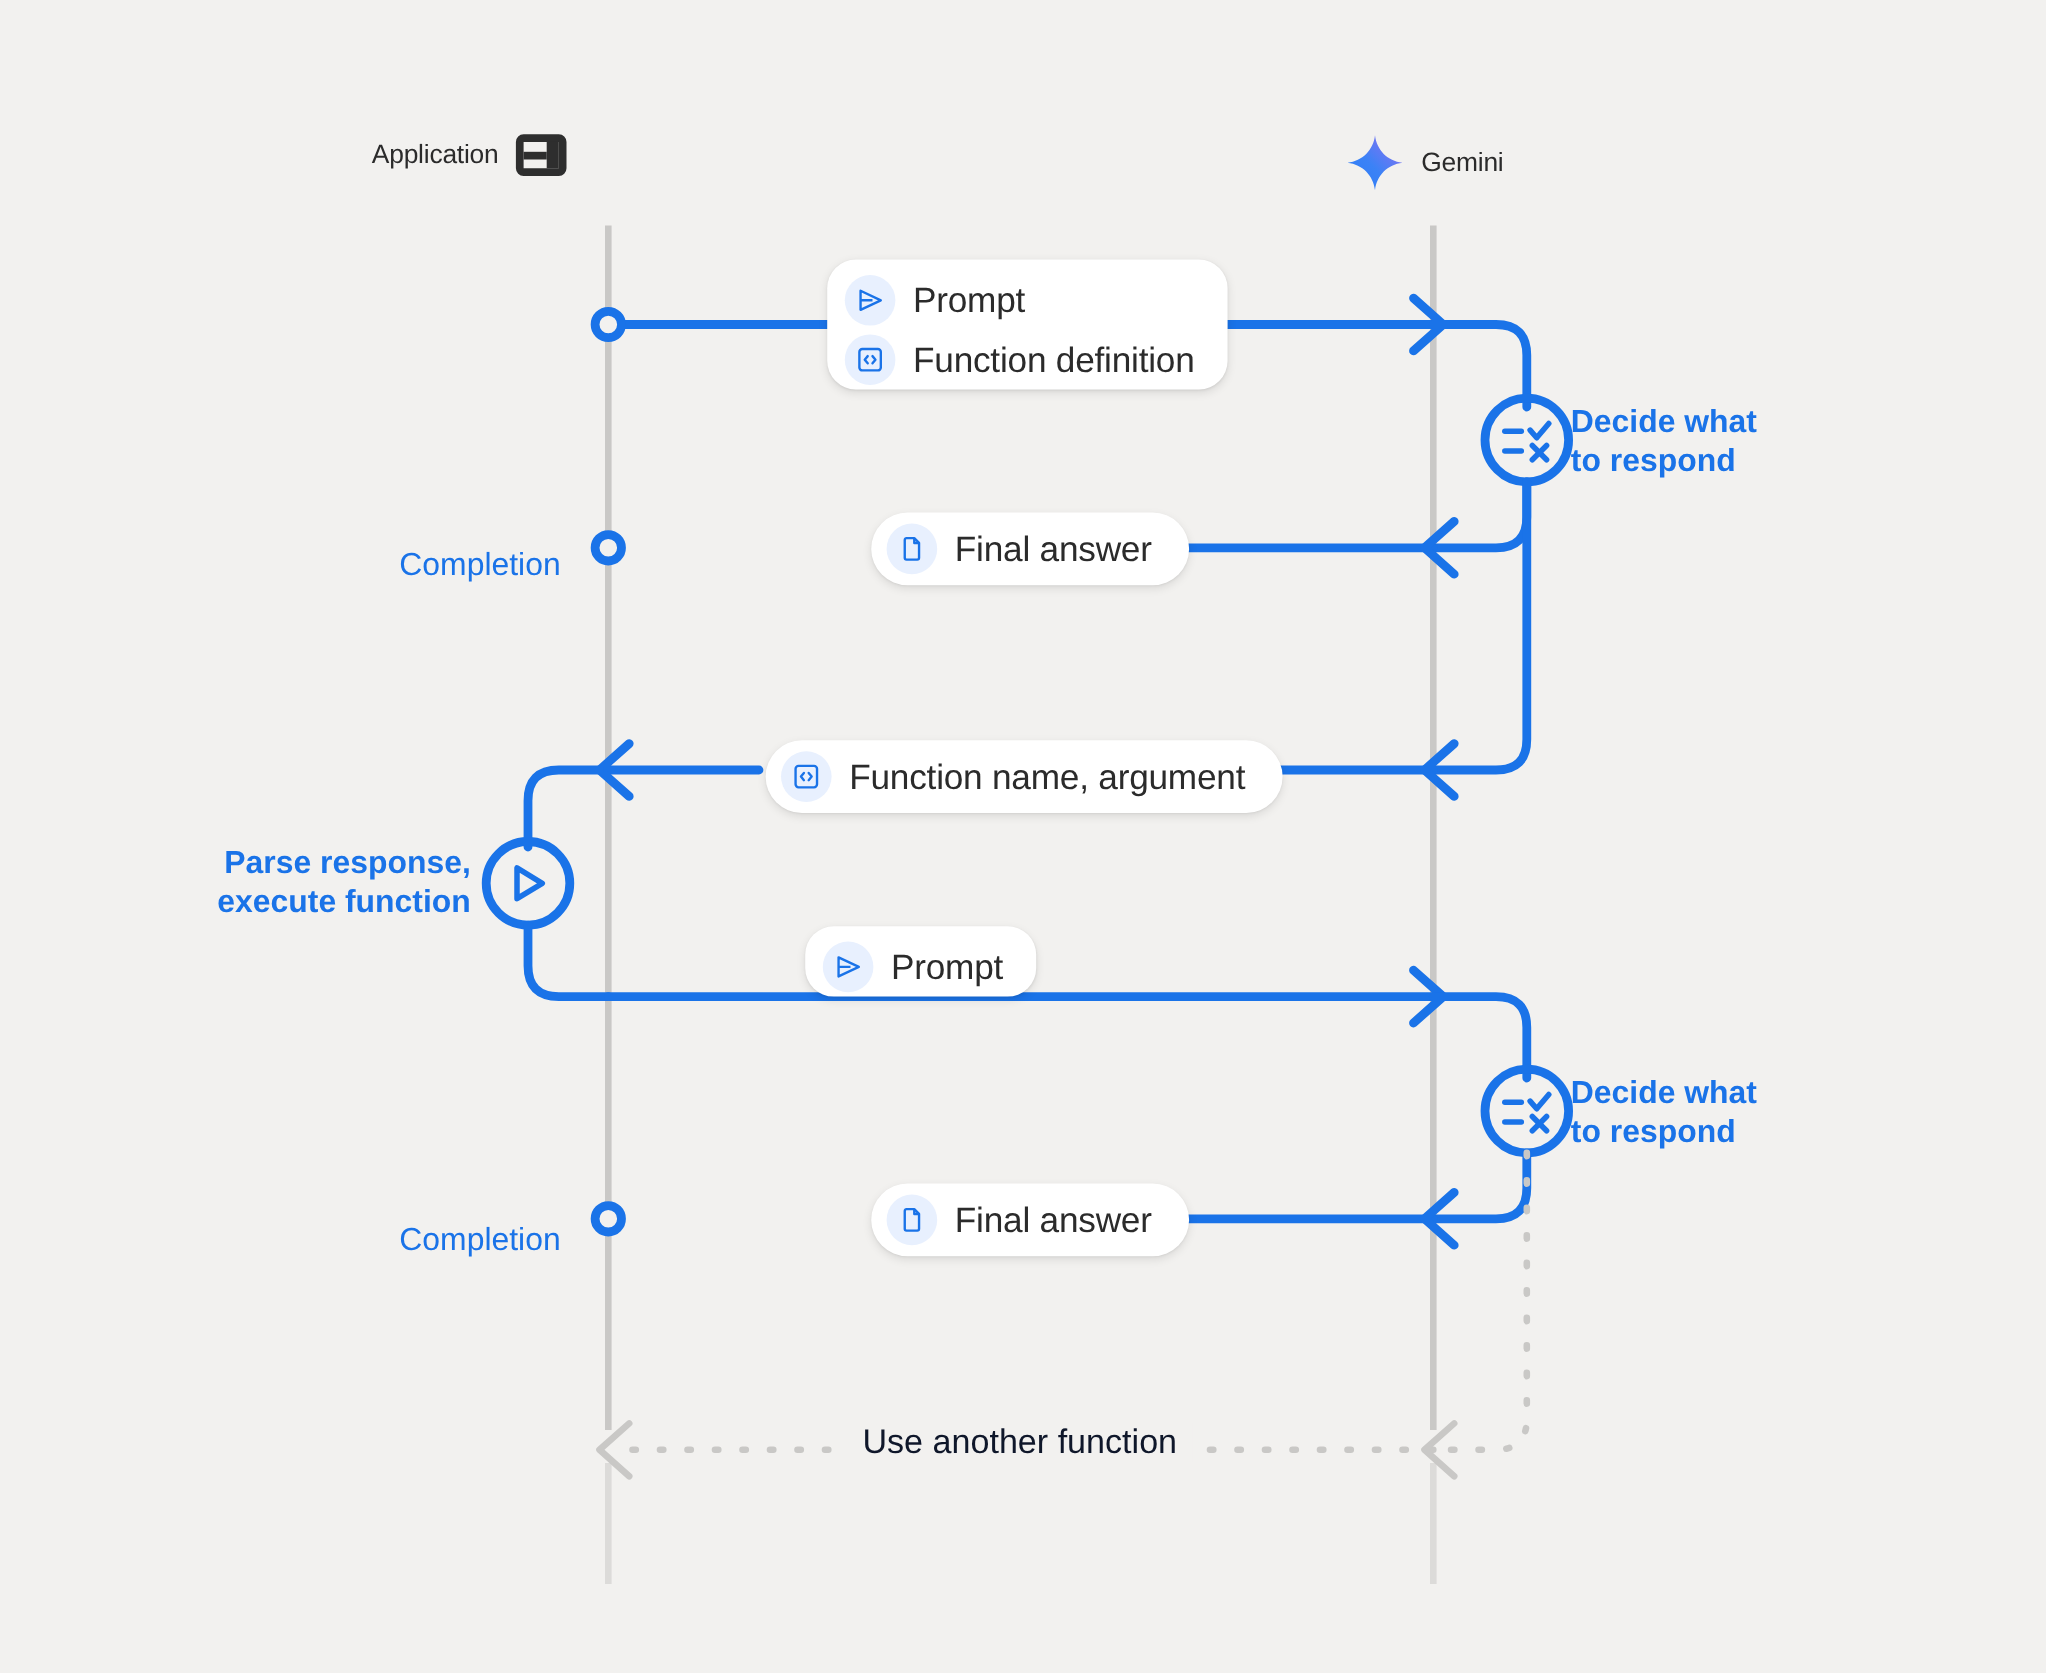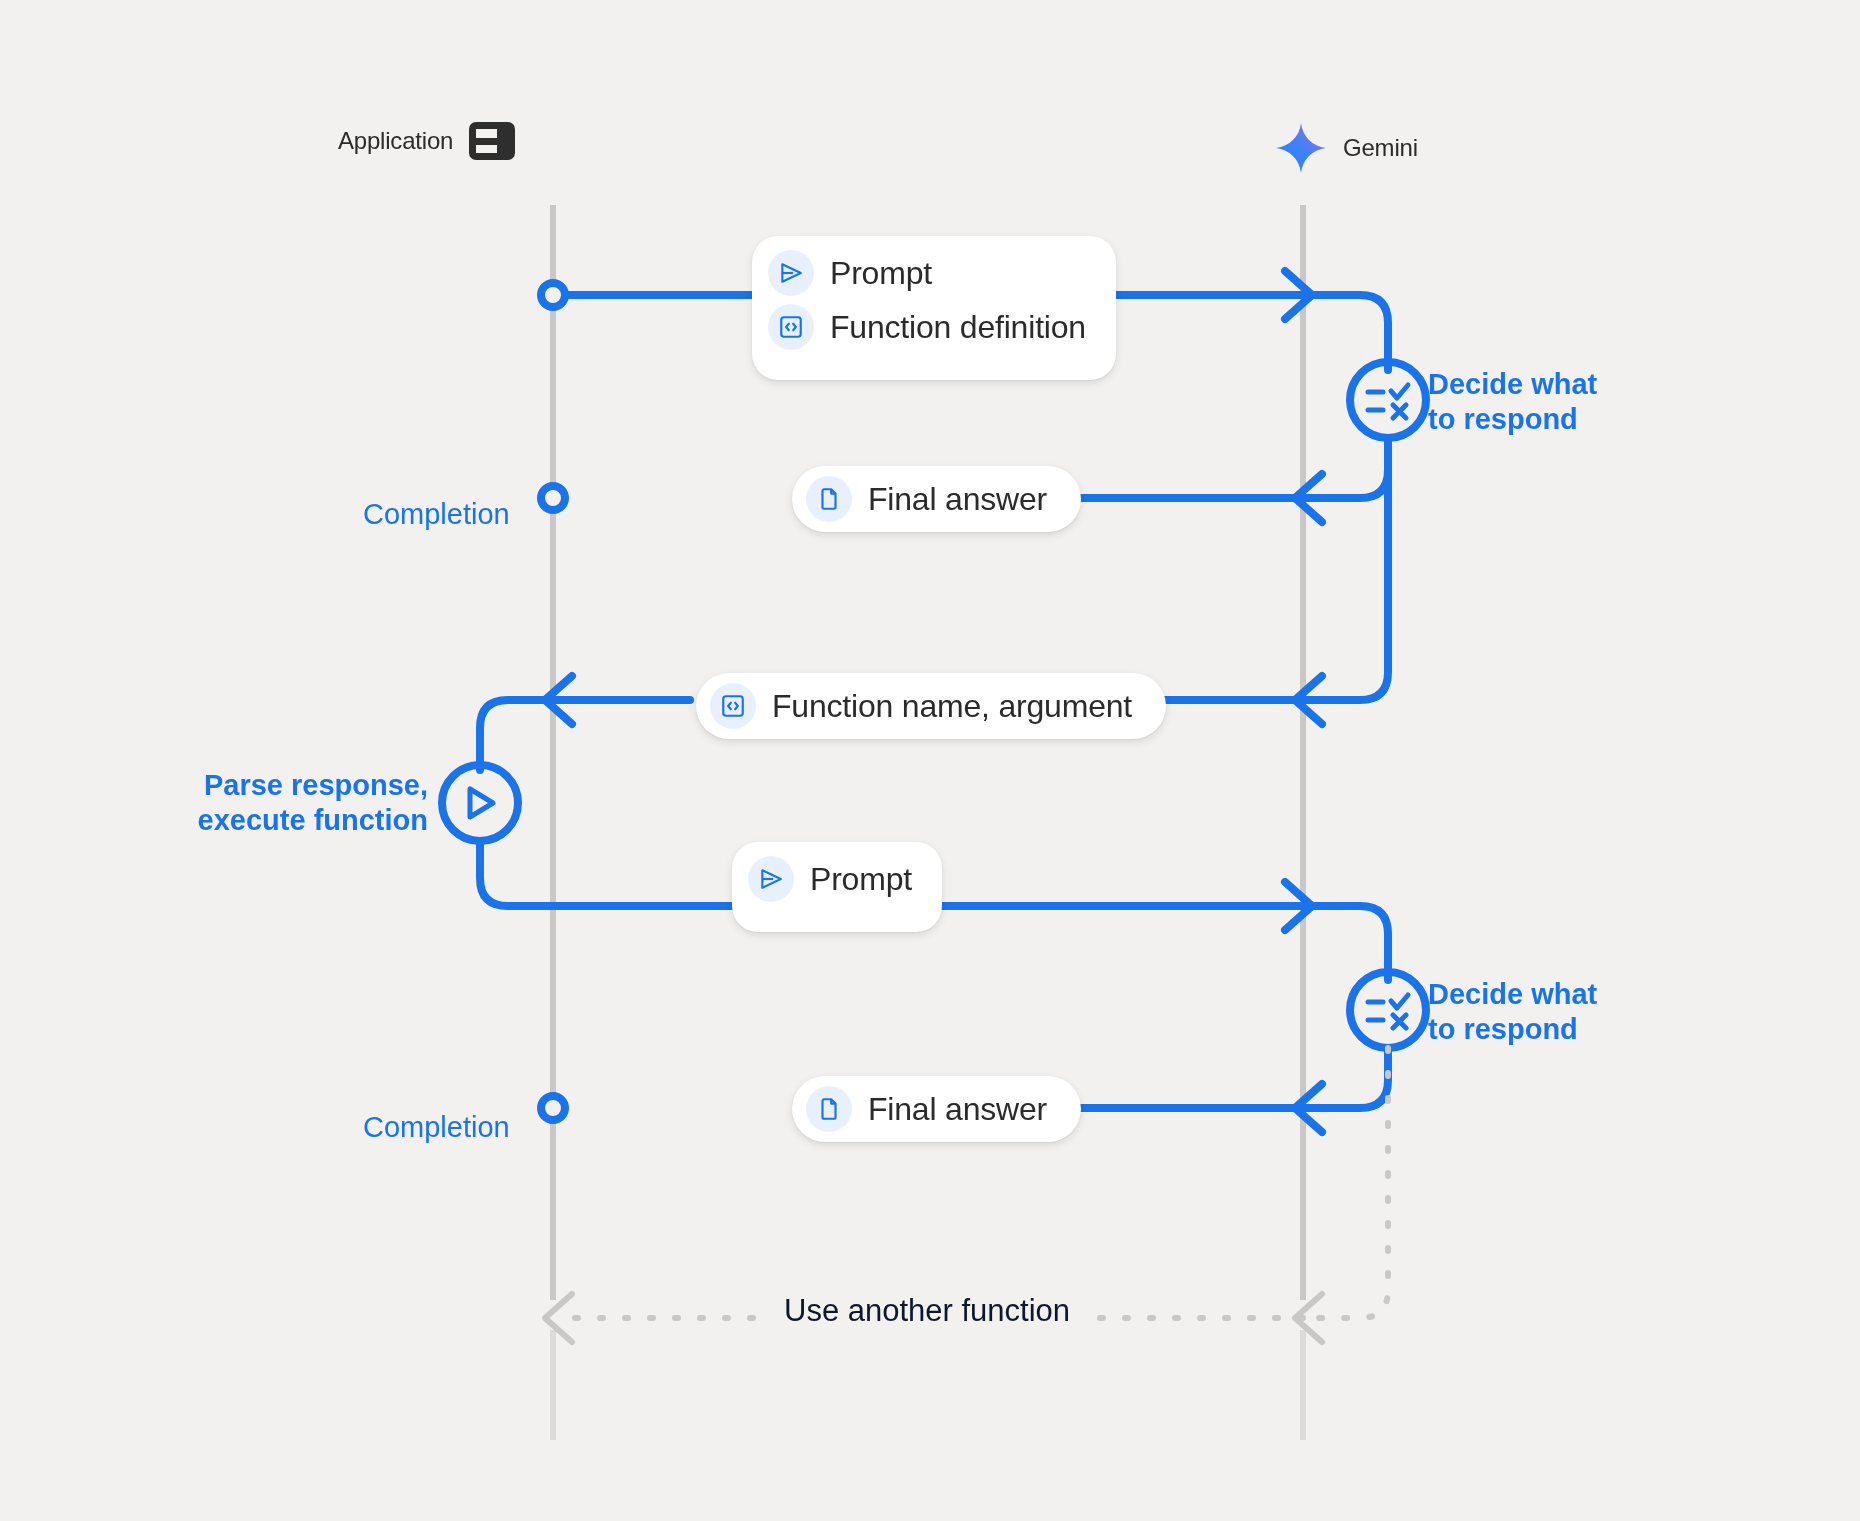--- a/index.html
+++ b/index.html
@@ -31,21 +31,21 @@
     position: absolute;
     display: flex;
     align-items: center;
     gap: 16px;
     font-size: 24px;
     color: #2b2b2b;
     letter-spacing: -0.2px;
     white-space: nowrap;
   }
   .hdr-app { left: 338px; top: 122px; }
-  .hdr-gem { left: 1275px; top: 122px; text-align: center; }
+  .hdr-gem { left: 1224px; top: 122px; text-align: center; }
   .app-icon {
     width: 46px; height: 38px;
     position: relative;
     flex: 0 0 auto;
   }
   .app-icon .frame {
     position: absolute; inset: 0;
     border: 7px solid #2e2e2e;
     border-radius: 7px;
     box-sizing: border-box;
@@ -85,21 +85,21 @@
   }
   .lbl-decide1 { left: 1428px; top: 367px; font-weight: 700; }
   .lbl-decide2 { left: 1428px; top: 977px; font-weight: 700; }
 
   
   .bubble {
     position: absolute;
     background: #ffffff;
     border-radius: 26px;
     box-shadow: 0 3px 9px rgba(0,0,0,0.10), 0 1px 2px rgba(0,0,0,0.06);
-    padding: 14px 30px 30px 16px;
+    padding: 14px 30px 4px 16px;
     display: flex;
     flex-direction: column;
     gap: 8px;
     box-sizing: border-box;
   }
   .bubble.pill { border-radius: 40px; padding: 10px 34px 10px 14px; }
   .brow {
     display: flex;
     align-items: center;
     gap: 16px;

